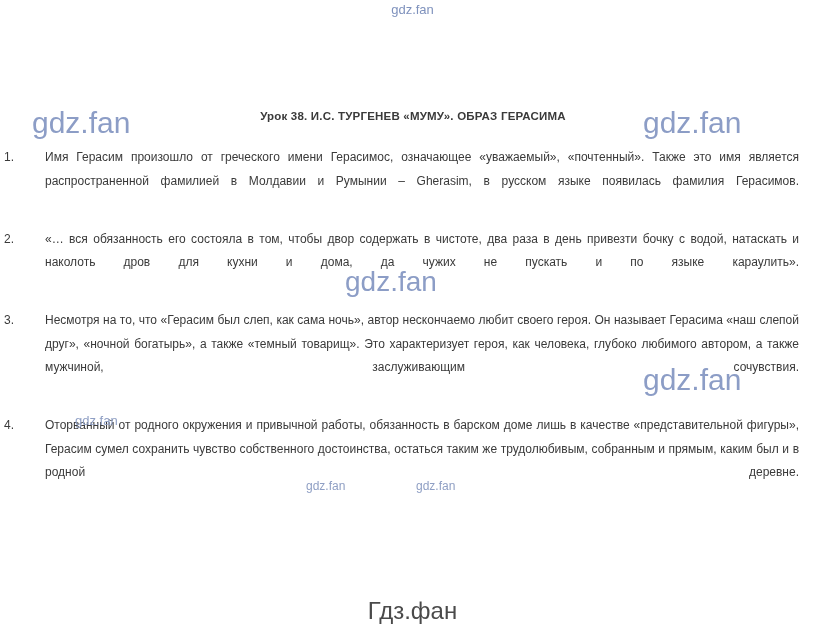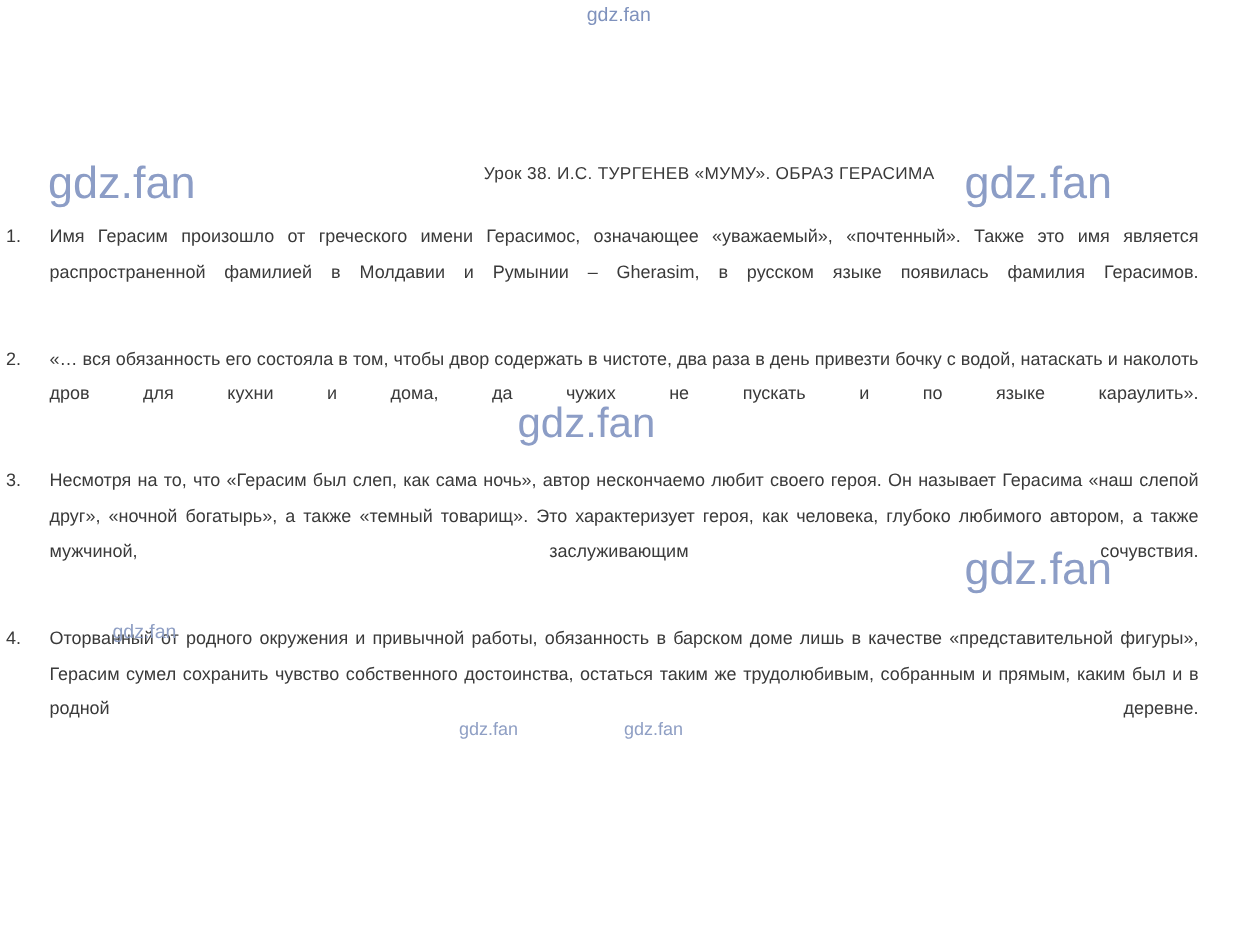--- a/index.html
+++ b/index.html
@@ -93,24 +93,24 @@
     left: 0;
     top: 0;
     width: 825px;
   }
   .doc-title {
     position: absolute;
     left: 203px;
     top: 110px;
     width: 420px;
     font-size: 11.5px;
-    font-weight: normal;
+    font-weight: bold;
     color: #3a3a3a;
     letter-spacing: 0.2px;
-    text-align: right;
+    text-align: center;
   }
   .list {
     position: absolute;
     left: 0;
     top: 146px;
     width: 825px;
   }
   .item {
     position: relative;
     display: flex;
@@ -128,20 +128,21 @@
     color: #3a3a3a;
   }
   .item-text {
     flex: 1 1 auto;
     font-size: 12px;
     line-height: 23.5px;
     text-align: justify;
     text-justify: inter-word;
     color: #3a3a3a;
     hyphens: none;
+    margin-left: 12px;
   }
   
   .item-text::after {
     content: "";
     display: inline-block;
     width: 100%;
   }
 </style>
 </head>
 <body>
@@ -178,14 +179,15 @@
   </div>
 
   <div class="wm wm-top">gdz.fan</div>
   <div class="wm wm-big-left">gdz.fan</div>
   <div class="wm wm-big-right">gdz.fan</div>
   <div class="wm wm-mid">gdz.fan</div>
   <div class="wm wm-right2">gdz.fan</div>
   <div class="wm wm-small-left">gdz.fan</div>
   <div class="wm wm-small-a">gdz.fan</div>
   <div class="wm wm-small-b">gdz.fan</div>
+  <div class="wm wm-bottom">Гдз.фан</div>
 
 </div>
 
 </body></html>

